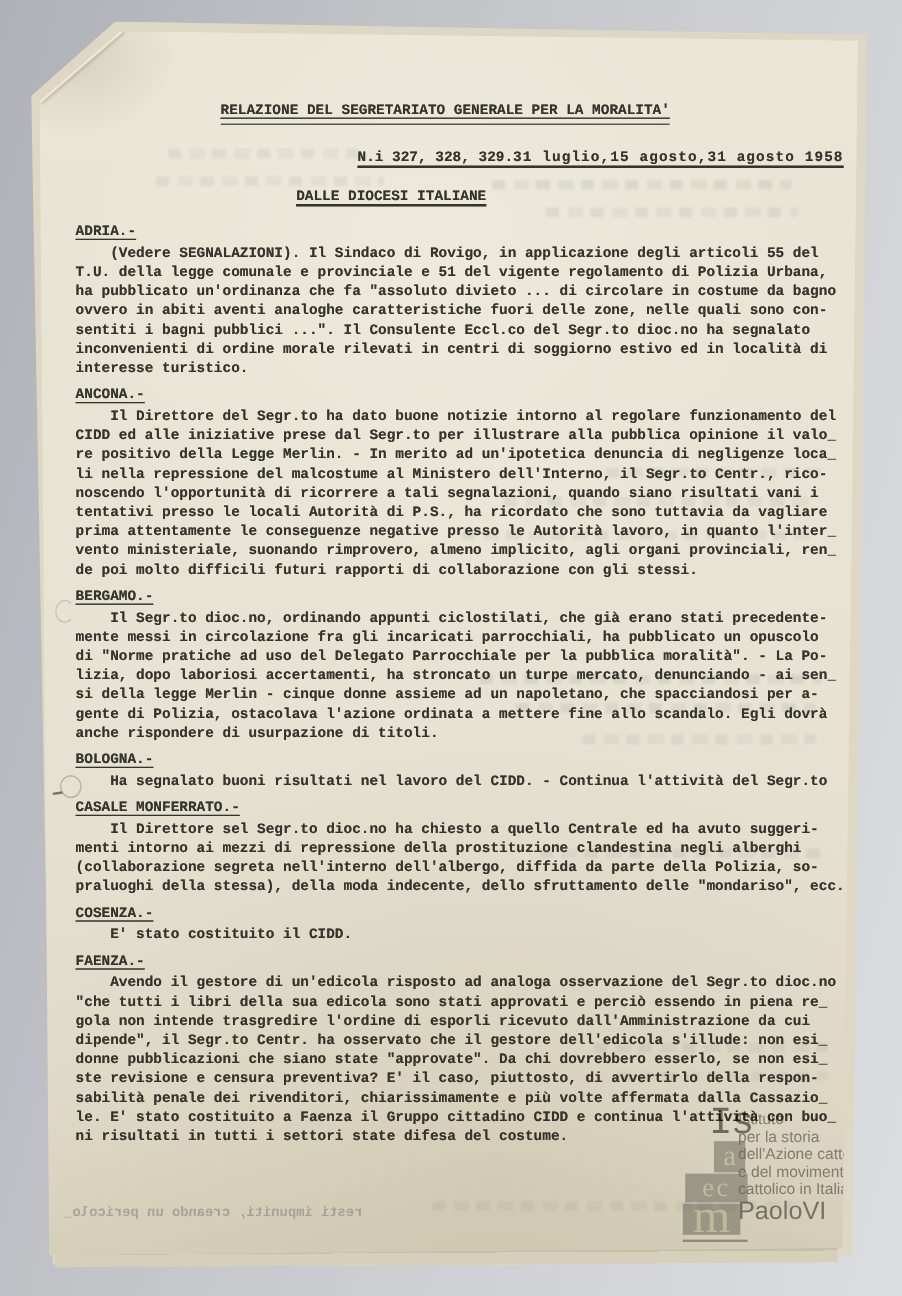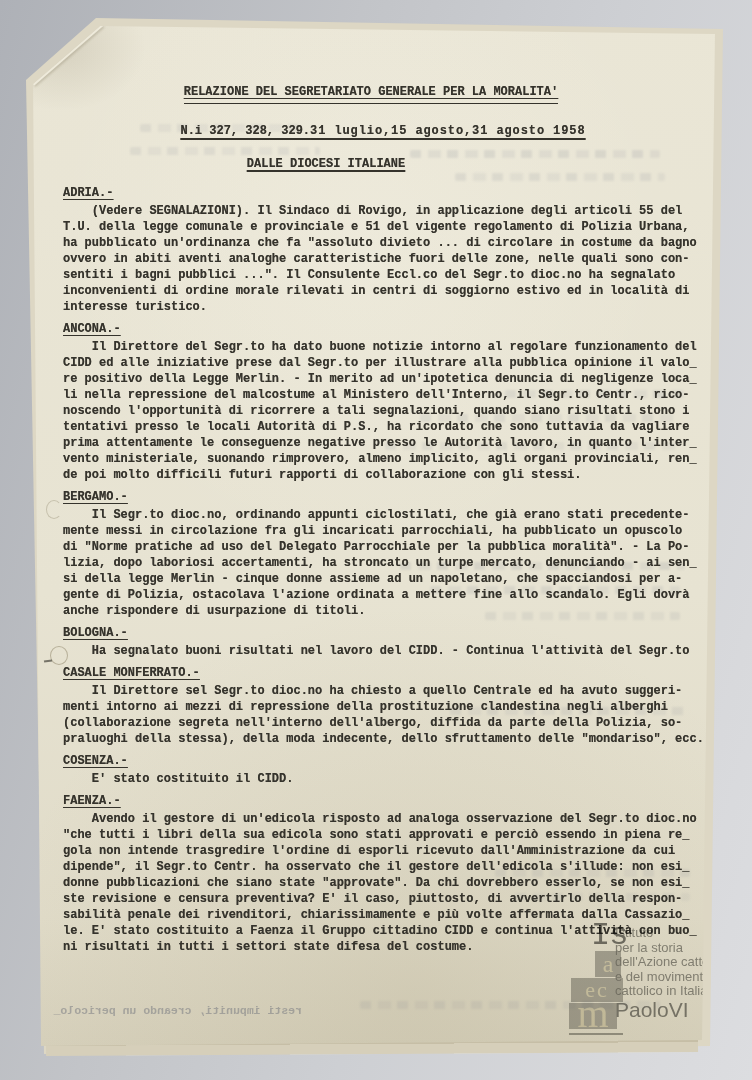--- a/index.html
+++ b/index.html
@@ -66,21 +66,21 @@
     position: absolute; left: 63px; top: 84px; width: 640px;
     color: #35332c; font-weight: 700; font-size: 12px; line-height: 16px;
     text-shadow: 0 0 .5px rgba(53,51,45,.65);
   }
   .title { text-align: center; transform: translateX(-12px); }
   .title-inner {
     display: inline-block;
     text-decoration: underline; text-decoration-thickness: 1.4px; text-underline-offset: 3px;
     border-bottom: 1.4px solid currentColor; padding-bottom: 3px;
   }
-  .headrow { display: flex; justify-content: center; align-items: baseline; margin-top: 19px; }
+  .headrow { display: flex; justify-content: flex-end; align-items: baseline; margin-top: 19px; }
   .nums, .docdate {
     text-decoration: underline; text-decoration-thickness: 1.5px; text-underline-offset: 3.5px;
   }
   .docdate { letter-spacing: .9px; }
   .subtitle { text-align: center; margin-top: 17px; transform: translateX(-57px); }
   .subtitle-inner {
     display: inline-block;
     text-decoration: underline; text-decoration-thickness: 1.9px; text-underline-offset: 3px;
   }
   #sections { margin-top: 13px; }
@@ -170,21 +170,21 @@
             </div>
   </div>
 
   <div class="section">
     <span class="sec-head">ANCONA.-</span>
     <div class="sec-lines">
               <div class="tline">    Il Direttore del Segr.to ha dato buone notizie intorno al regolare funzionamento del</div>
               <div class="tline">CIDD ed alle iniziative prese dal Segr.to per illustrare alla pubblica opinione il valo_</div>
               <div class="tline">re positivo della Legge Merlin. - In merito ad un'ipotetica denuncia di negligenze loca_</div>
               <div class="tline">li nella repressione del malcostume al Ministero dell'Interno, il Segr.to Centr., rico-</div>
-              <div class="tline">noscendo l'opportunità di ricorrere a tali segnalazioni, quando siano risultati stono i</div>
+              <div class="tline">noscendo l'opportunità di ricorrere a tali segnalazioni, quando siano risultati vani i</div>
               <div class="tline">tentativi presso le locali Autorità di P.S., ha ricordato che sono tuttavia da vagliare</div>
               <div class="tline">prima attentamente le conseguenze negative presso le Autorità lavoro, in quanto l'inter_</div>
               <div class="tline">vento ministeriale, suonando rimprovero, almeno implicito, agli organi provinciali, ren_</div>
               <div class="tline">de poi molto difficili futuri rapporti di collaborazione con gli stessi.</div>
             </div>
   </div>
 
   <div class="section">
     <span class="sec-head">BERGAMO.-</span>
     <div class="sec-lines">

